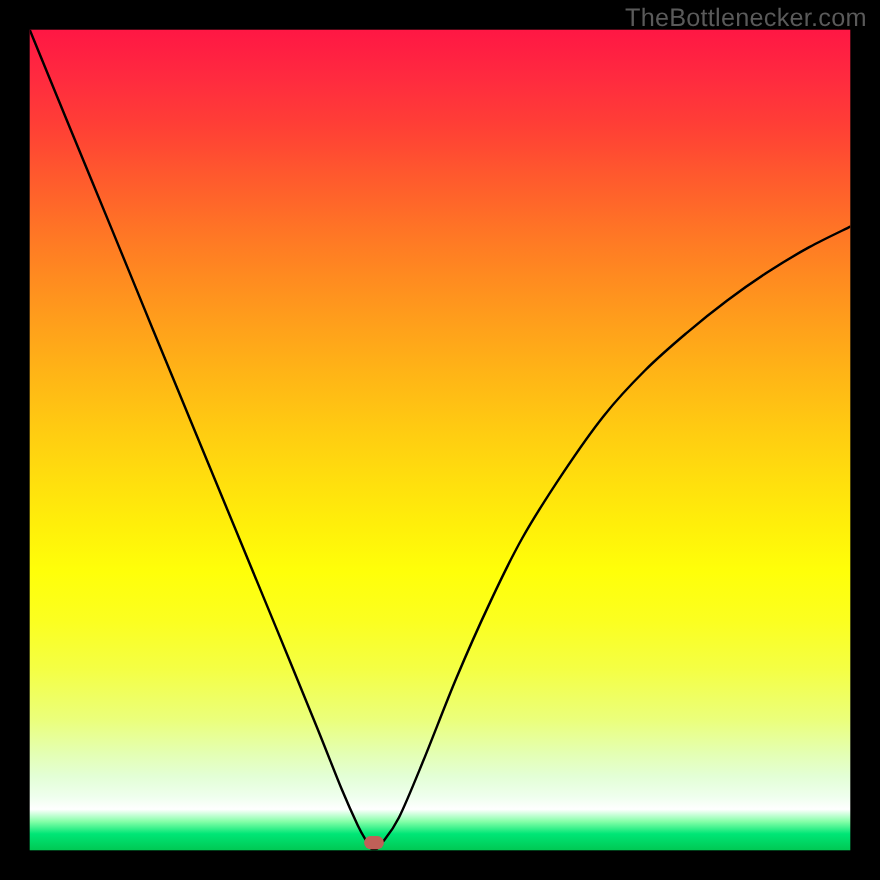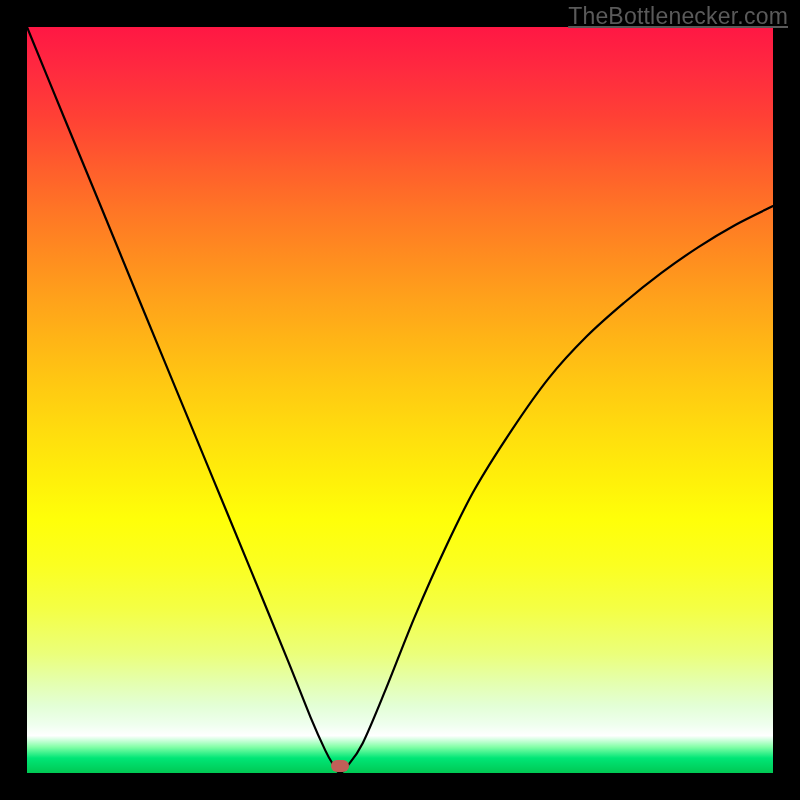--- a/index.html
+++ b/index.html
@@ -43,21 +43,20 @@
     );
   }
   .watermark {
     position: absolute;
     top: 3px;
     right: 12px;
     color: #5a5a5a;
     font-size: 23px;
     font-weight: 500;
     letter-spacing: 0.2px;
-    text-decoration: underline;
   }
   .curve {
     position: absolute;
     left: 27px;
     top: 27px;
     width: 746px;
     height: 746px;
     pointer-events: none;
   }
   .marker {

